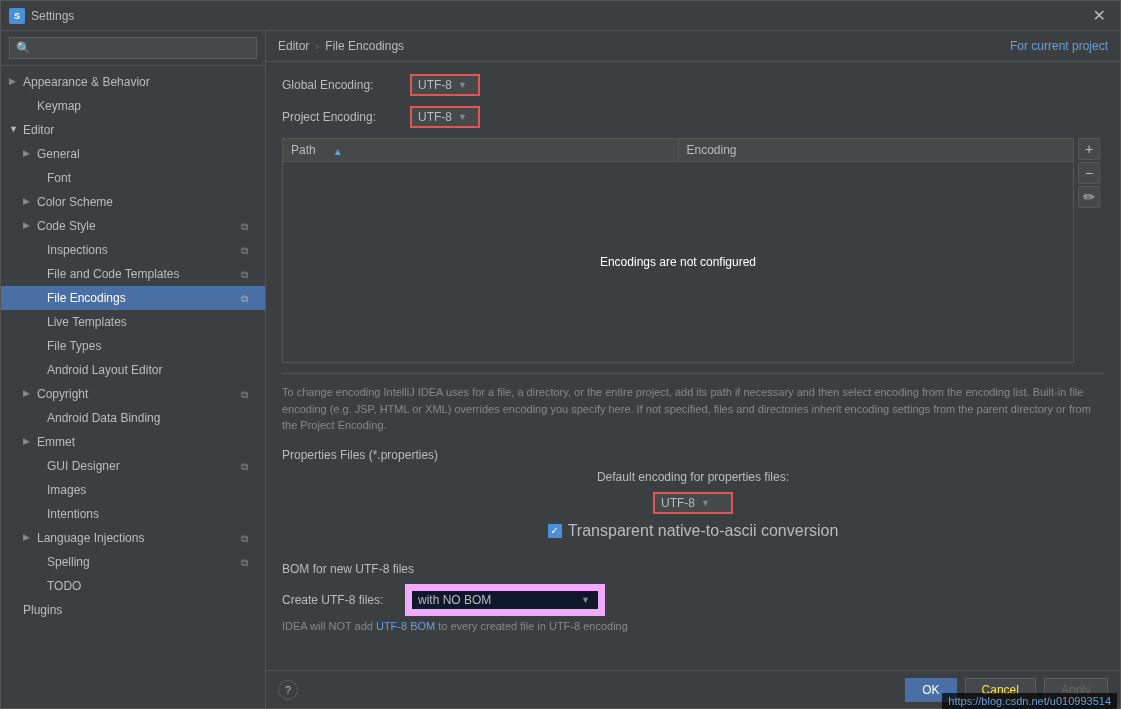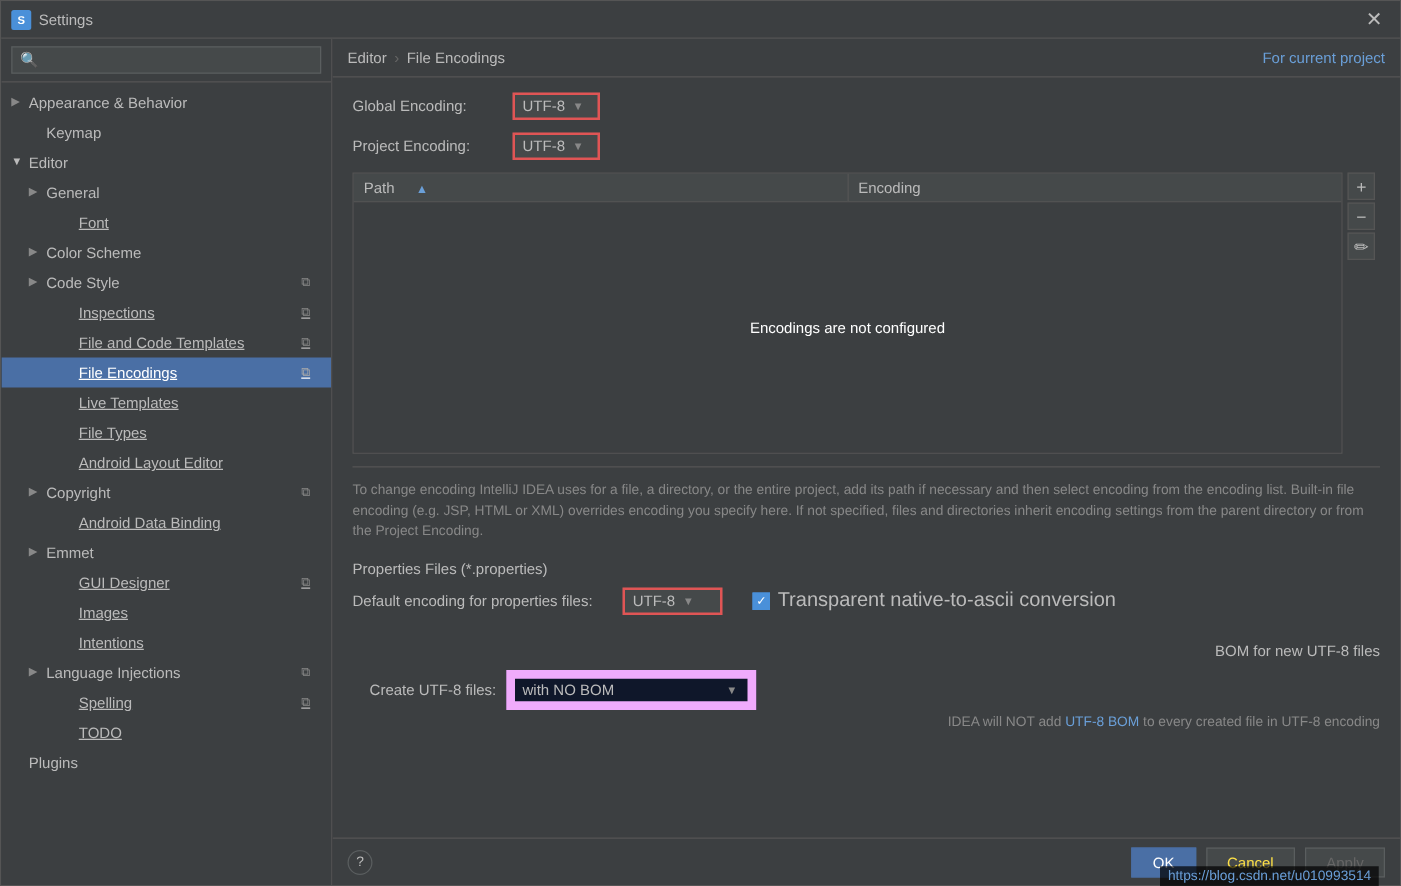--- a/index.html
+++ b/index.html
@@ -110,21 +110,21 @@
     .tree-arrow.expanded { color: #bbbbbb; }
     .tree-icon-copy {
       width: 16px;
       font-size: 10px;
       margin-left: 4px;
       color: #888;
       flex-shrink: 0;
     }
     .tree-label { flex: 1; }
     .indent-1 { padding-left: 22px; }
-    .indent-2 { padding-left: 48px; text-decoration: underline; }
+    .indent-2 { padding-left: 32px; }
     
     .main {
       flex: 1;
       display: flex;
       flex-direction: column;
       background: #3c3f41;
       overflow: hidden;
     }
     .breadcrumb {
       padding: 8px 12px;
@@ -234,22 +234,23 @@
     }
     .props-section { margin-top: 4px; }
     .props-title {
       font-size: 12px;
       color: #bbbbbb;
       margin-bottom: 8px;
     }
     .props-row {
       display: flex;
       align-items: center;
-      gap: 24px;
+      gap: 8px;
       margin-bottom: 8px;
+      flex-direction: column;
     }
     .props-label {
       font-size: 12px;
       color: #bbbbbb;
     }
     .dropdown-box2 {
       background: #45494a;
       border: 2px solid #e05555;
       color: #bbbbbb;
       padding: 2px 8px 2px 6px;
@@ -272,21 +273,21 @@
       background: #4a90d9;
       border: 1px solid #4a90d9;
       display: flex;
       align-items: center;
       justify-content: center;
       cursor: pointer;
       flex-shrink: 0;
     }
     .cb-check { color: white; font-size: 10px; }
     .cb-label { font-size: 16px; color: #bbbbbb; }
-    .bom-section { margin-top: 4px; text-align: right; }
+    .bom-section { margin-top: 4px; }
     .bom-title {
       font-size: 12px;
       color: #bbbbbb;
       margin-bottom: 8px;
     }
     .bom-row {
       display: flex;
       align-items: center;
       gap: 8px;
       margin-bottom: 4px;
@@ -332,21 +333,21 @@
     }
     .btn.primary {
       background: #4a6fa5;
       border-color: #4a6fa5;
       color: white;
     }
     .btn.disabled { color: #666; cursor: default; }
     .url-bar {
       position: absolute;
       bottom: 0;
-      right: 18px;
+      right: 4px;
       background: rgba(0,0,0,0.7);
       color: #6a9fd8;
       font-size: 11px;
       padding: 2px 6px;
     }
     .table-wrapper {
       position: relative;
       margin-right: 30px;
     }
     .sort-arrow { color: #6a9fd8; font-size: 10px; }

